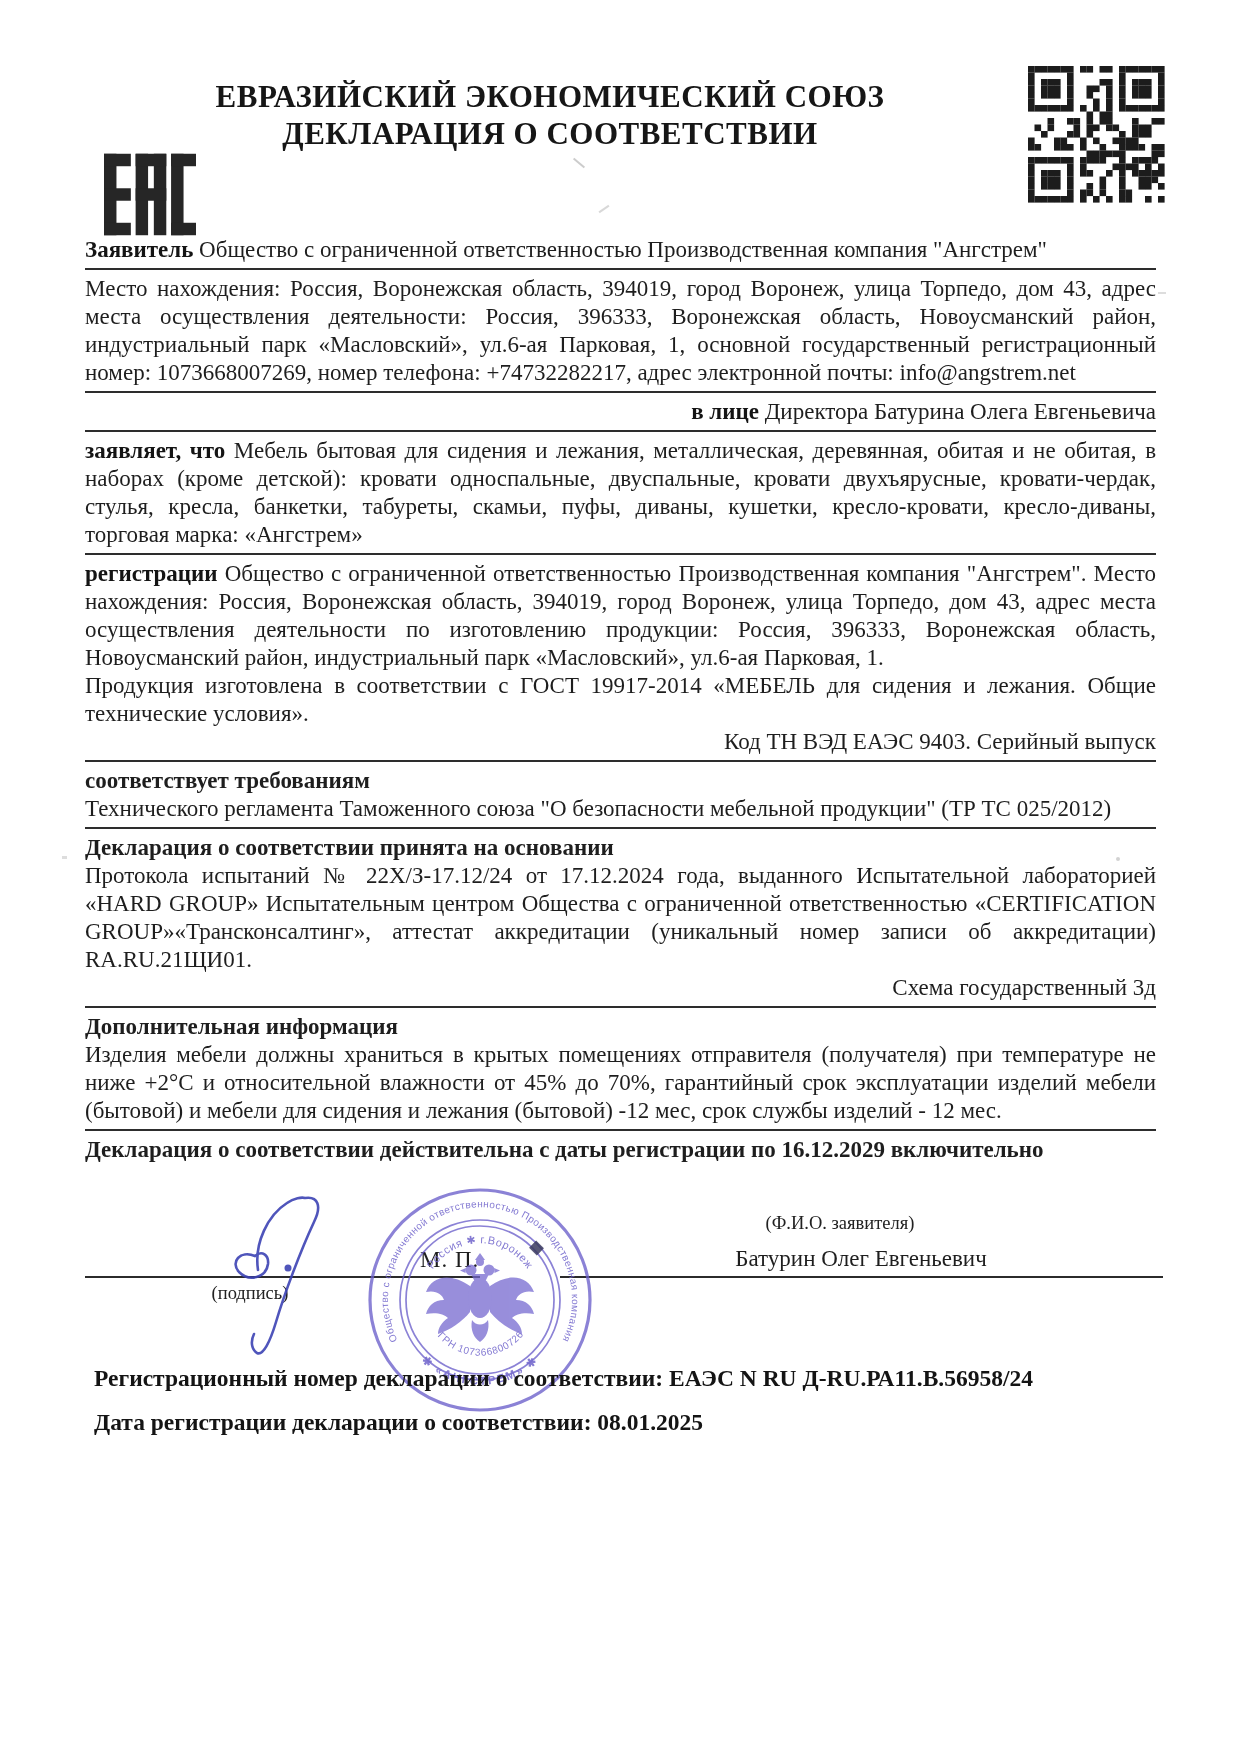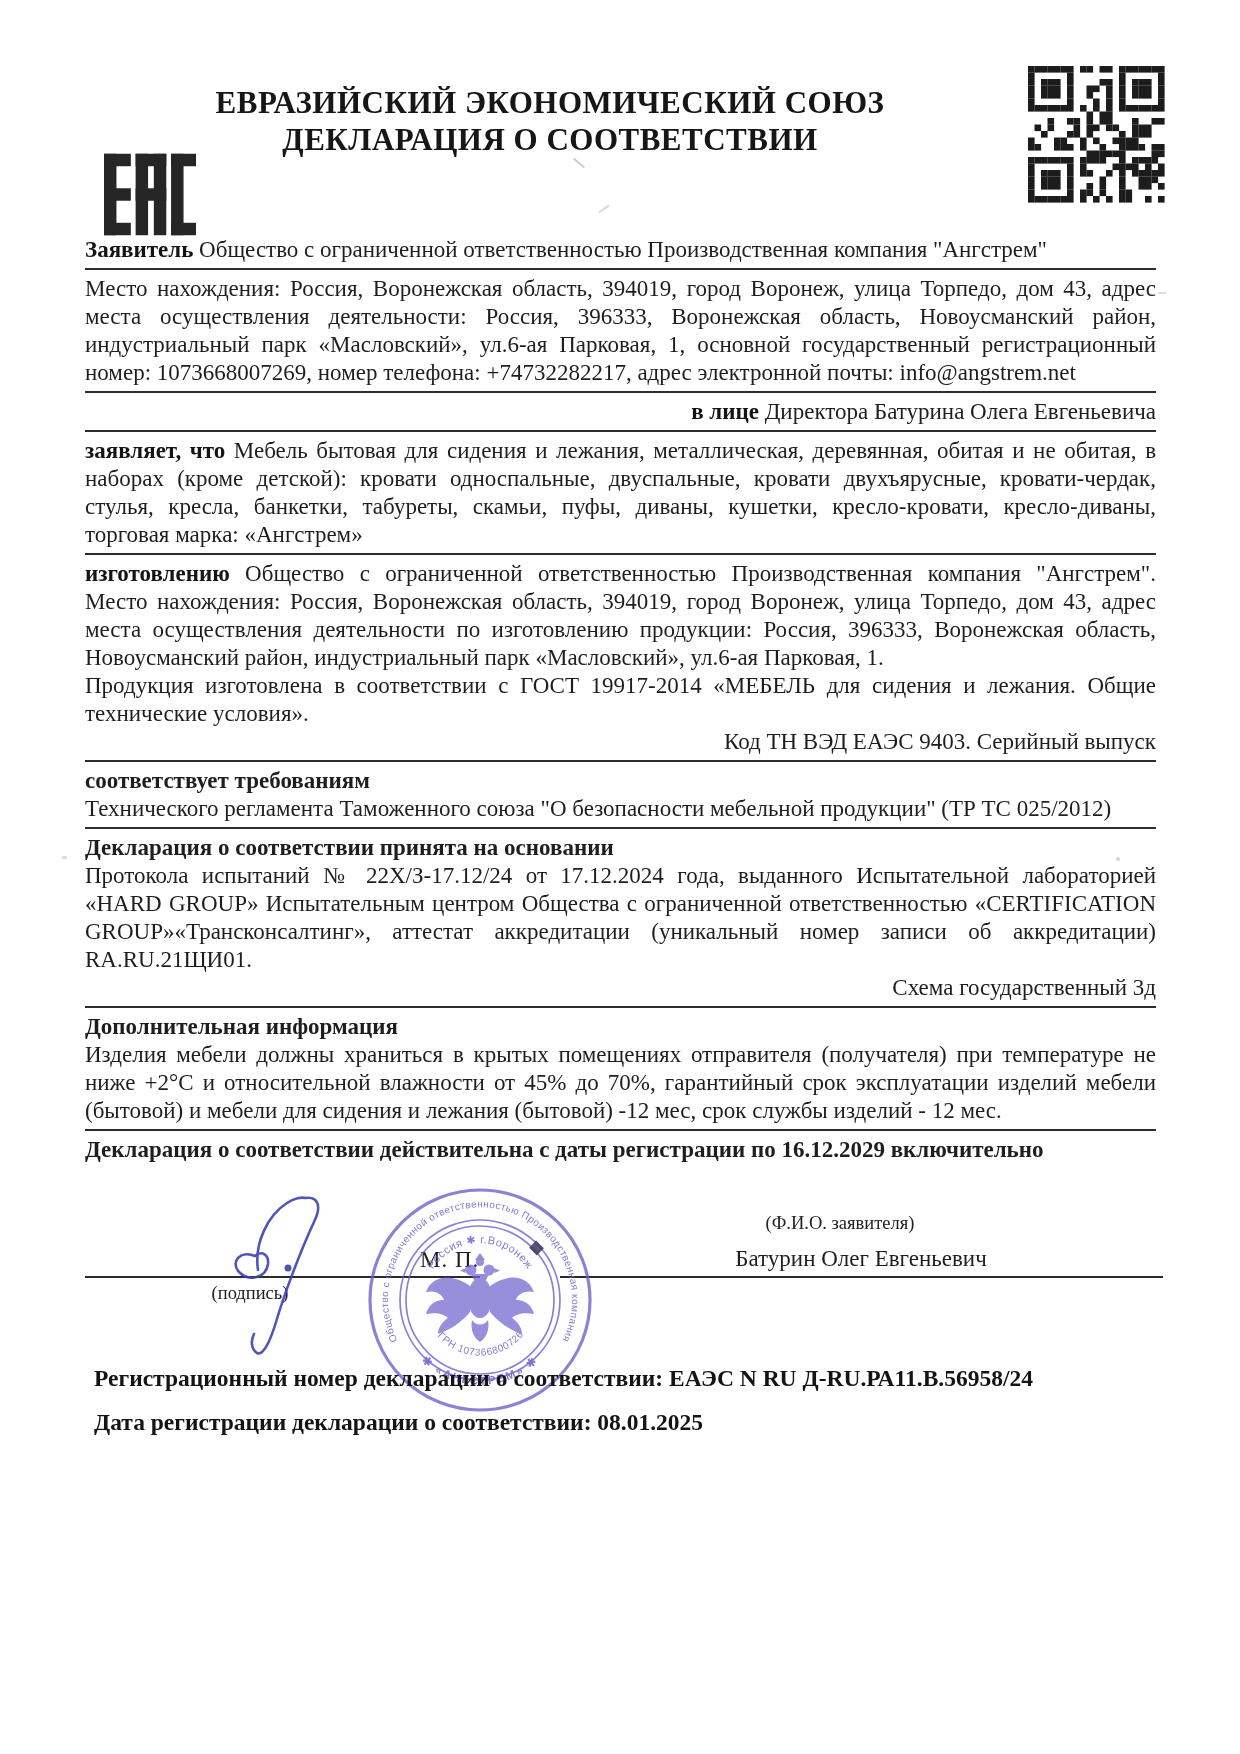--- a/index.html
+++ b/index.html
@@ -7,21 +7,21 @@
     width:1240px;height:1754px;
     background:#ffffff;
     font-family:"Liberation Serif", serif;
     color:#1e1e1e;
     position:relative;
     overflow:hidden;
   }
   .abs{position:absolute;}
   
   .doc-title{
-    left:120px;top:84px;width:860px;
+    left:120px;top:78px;width:860px;
     text-align:center;font-weight:bold;
     font-size:31px;line-height:37px;letter-spacing:.5px;
     color:#161616;
   }
   .eac-logo{left:104px;top:152px;width:92px;height:85px;}
   .qr{left:1028px;top:66px;width:137px;height:137px;}
   
   .content{
     left:85px;top:236px;width:1071px;
     font-size:23px;line-height:28px;
@@ -307,21 +307,21 @@
 
   <p>Место нахождения: Россия, Воронежская область, 394019, город Воронеж, улица Торпедо, дом 43, адрес места осуществления деятельности: Россия, 396333, Воронежская область, Новоусманский район, индустриальный парк «Масловский», ул.6-ая Парковая, 1, основной государственный регистрационный номер: 1073668007269, номер телефона: +74732282217, адрес электронной почты: info@angstrem.net</p>
   <div class="rule"></div>
 
   <p class="left"><b>в лице</b> <span>Директора Батурина Олега Евгеньевича</span></p>
   <div class="rule"></div>
 
   <p><b>заявляет, что</b> <span>Мебель бытовая для сидения и лежания, металлическая, деревянная, обитая и не обитая, в наборах (кроме детской): кровати односпальные, двуспальные, кровати двухъярусные, кровати-чердак, стулья, кресла, банкетки, табуреты, скамьи, пуфы, диваны, кушетки, кресло-кровати, кресло-диваны, торговая марка: «Ангстрем»</span></p>
   <div class="rule"></div>
 
-  <p><b>изготовлению</b> <span>Общество с ограниченной ответственностью Производственная компания "Ангстрем". Место нахождения: Россия, Воронежская область, 394019, город Воронеж, улица Торпедо, дом 43, адрес места осуществления деятельности по изготовлению продукции: Россия, 396333, Воронежская область, Новоусманский район, индустриальный парк «Масловский», ул.6-ая Парковая, 1.</span></p>
+  <p><b>регистрации</b> <span>Общество с ограниченной ответственностью Производственная компания "Ангстрем". Место нахождения: Россия, Воронежская область, 394019, город Воронеж, улица Торпедо, дом 43, адрес места осуществления деятельности по изготовлению продукции: Россия, 396333, Воронежская область, Новоусманский район, индустриальный парк «Масловский», ул.6-ая Парковая, 1.</span></p>
   <p>Продукция изготовлена в соответствии с ГОСТ 19917-2014 «МЕБЕЛЬ для сидения и лежания. Общие технические условия».</p>
   <p class="left">Код ТН ВЭД ЕАЭС 9403. Серийный выпуск</p>
   <div class="rule"></div>
 
   <p class="heading">соответствует требованиям</p>
   <p class="gap">Технического регламента Таможенного союза "О безопасности мебельной продукции" (ТР ТС 025/2012)</p>
   <div class="rule"></div>
 
   <p class="heading">Декларация о соответствии принята на основании</p>
   <p class="gap">Протокола испытаний № 22Х/З-17.12/24 от 17.12.2024 года, выданного Испытательной лабораторией «HARD GROUP» Испытательным центром Общества с ограниченной ответственностью «CERTIFICATION GROUP»«Трансконсалтинг», аттестат аккредитации (уникальный номер записи об аккредитации) RA.RU.21ЩИ01.</p>

